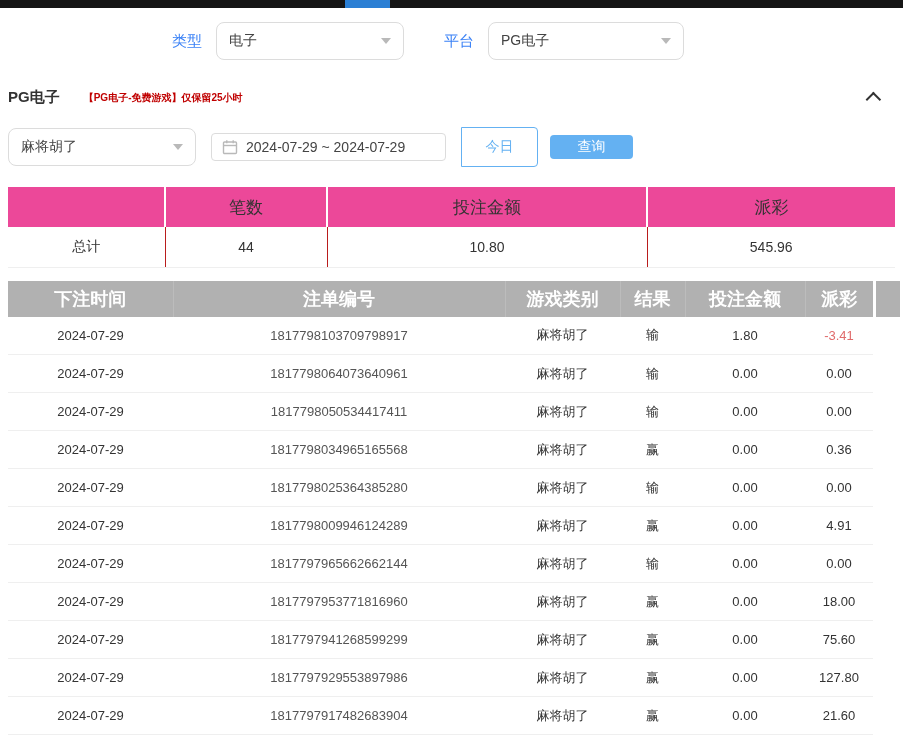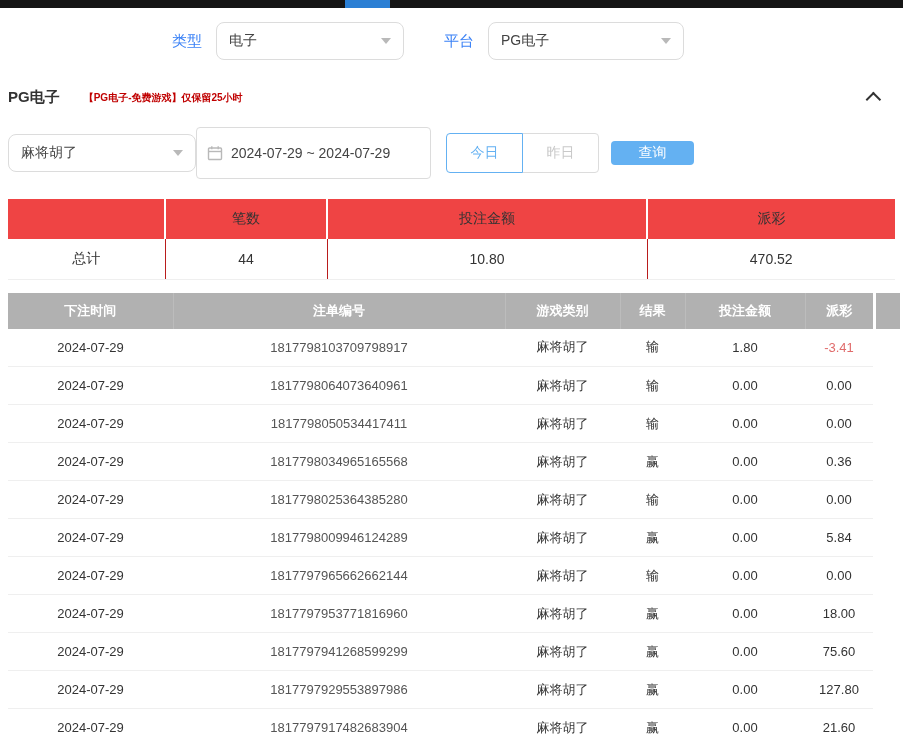--- a/index.html
+++ b/index.html
@@ -42,21 +42,21 @@
   .section-notice{font-size:10px;font-weight:700;color:var(--notice-red);margin-left:24px;}
   .chevron-up{
     margin-left:auto;margin-right:8px;width:11px;height:11px;
     border-left:2px solid #333;border-top:2px solid #333;
     transform:rotate(45deg) translateY(3px);cursor:pointer;
   }
 
   
   .filter-row2{display:flex;align-items:center;padding:10px 0 0 8px;}
   .date-input{
-    display:inline-flex;align-items:center;height:52px;width:235px;
+    display:inline-flex;align-items:center;height:28px;width:235px;margin-left:15px;
     border:1px solid var(--border);border-radius:4px;padding:0 10px;font-size:14px;color:#444;
     background:#fff;cursor:text;
   }
   .date-input svg{margin-right:8px;flex:none;}
   .btn-group{display:flex;margin-left:15px;}
   .quick-btn{
     min-width:77px;height:40px;background:#fff;border:1px solid var(--border);
     font-size:14px;color:#c9c9c9;cursor:pointer;margin-left:-1px;padding:0 10px;
     font-family:inherit;
   }
@@ -64,35 +64,35 @@
   .quick-btn:last-child{border-radius:0 4px 4px 0;}
   .quick-btn.active{color:var(--accent);border-color:var(--accent);position:relative;z-index:1;}
   .search-btn{
     margin-left:12px;width:83px;height:24px;border:none;border-radius:4px;
     background:var(--accent);color:#fff;font-size:14px;cursor:pointer;font-family:inherit;
   }
 
   
   .summary{margin:20px 8px 0 8px;width:887px;border-collapse:collapse;table-layout:fixed;}
   .summary th{
-    height:40px;background:#ef4444;font-size:14px;font-weight:400;color:#333;
+    height:40px;background:#ec4899;font-size:17px;font-weight:400;color:#333;
     border-right:2px solid #fff;text-align:center;
   }
   .summary th:last-child{border-right:none;}
   .summary td{
     height:40px;background:#fff;font-size:14px;color:#333;text-align:center;
     border-bottom:1px solid var(--row-border);border-right:1px solid #b91c1c;
   }
   .summary td:last-child{border-right:none;}
 
   
   .table-wrap{display:flex;margin:13px 0 0 8px;align-items:flex-start;}
   .bet-table{width:865px;border-collapse:collapse;table-layout:fixed;}
   .bet-table th{
-    height:36px;background:var(--th-gray);color:#fff;font-size:13px;font-weight:700;
+    height:36px;background:var(--th-gray);color:#fff;font-size:18px;font-weight:700;
     text-align:center;border-right:1px solid #bcbcbc;
   }
   .bet-table th:last-child{border-right:none;}
   .bet-table td{
     height:38px;background:#fff;font-size:13px;color:#333;text-align:center;
     border-bottom:1px solid var(--row-border);
   }
   .bet-table td.muted{color:#555;}
   .bet-table td.neg{color:var(--neg-red);}
   .gutter{width:24px;margin-left:3px;}
@@ -133,40 +133,39 @@
     <svg width="16" height="16" viewBox="0 0 16 16" fill="none" stroke="#b9b9b9" stroke-width="1.4">
       <rect x="1.5" y="3" width="13" height="11.5" rx="1"></rect>
       <line x1="1.5" y1="6.5" x2="14.5" y2="6.5"></line>
       <line x1="4.8" y1="1.2" x2="4.8" y2="4.2"></line>
       <line x1="11.2" y1="1.2" x2="11.2" y2="4.2"></line>
     </svg>
     <span>2024-07-29 ~ 2024-07-29</span>
   </div>
   <div class="btn-group">
       <button class="quick-btn active">今日</button>
-      <button class="quick-btn">昨日</button>
     </div>
   <button class="search-btn">查询</button>
 </div>
 
 <table class="summary">
   <thead>
       <tr>
         <th style="width: 157px;"></th>
         <th style="width: 162px;">笔数</th>
         <th style="width: 320px;">投注金额</th>
         <th style="width: 248px;">派彩</th>
       </tr>
     </thead>
   <tbody>
     <tr>
       <td>总计</td>
       <td>44</td>
       <td>10.80</td>
-      <td>470.52</td>
+      <td>545.96</td>
     </tr>
   </tbody>
 </table>
 
 <div class="table-wrap">
   <table class="bet-table">
     <colgroup>
       <col style="width:165px">
         <col style="width:332px">
         <col style="width:115px">
@@ -224,21 +223,21 @@
           <td>输</td>
           <td>0.00</td>
           <td>0.00</td>
         </tr>
         <tr>
           <td>2024-07-29</td>
           <td class="muted">1817798009946124289</td>
           <td>麻将胡了</td>
           <td>赢</td>
           <td>0.00</td>
-          <td>5.84</td>
+          <td>4.91</td>
         </tr>
         <tr>
           <td>2024-07-29</td>
           <td class="muted">1817797965662662144</td>
           <td>麻将胡了</td>
           <td>输</td>
           <td>0.00</td>
           <td>0.00</td>
         </tr>
         <tr>

